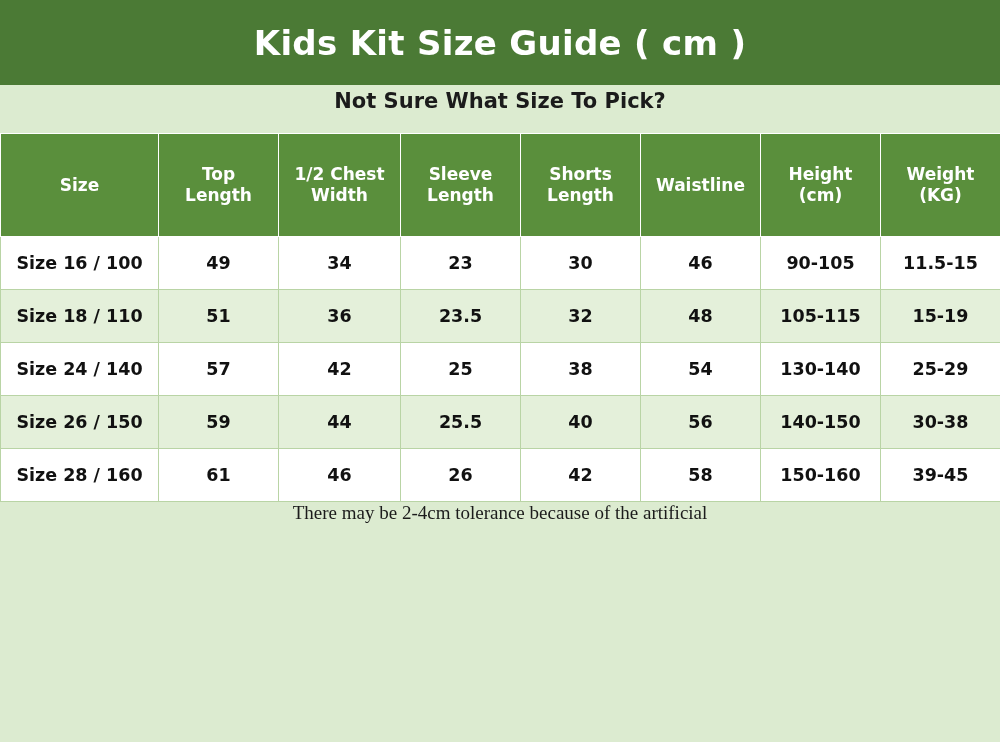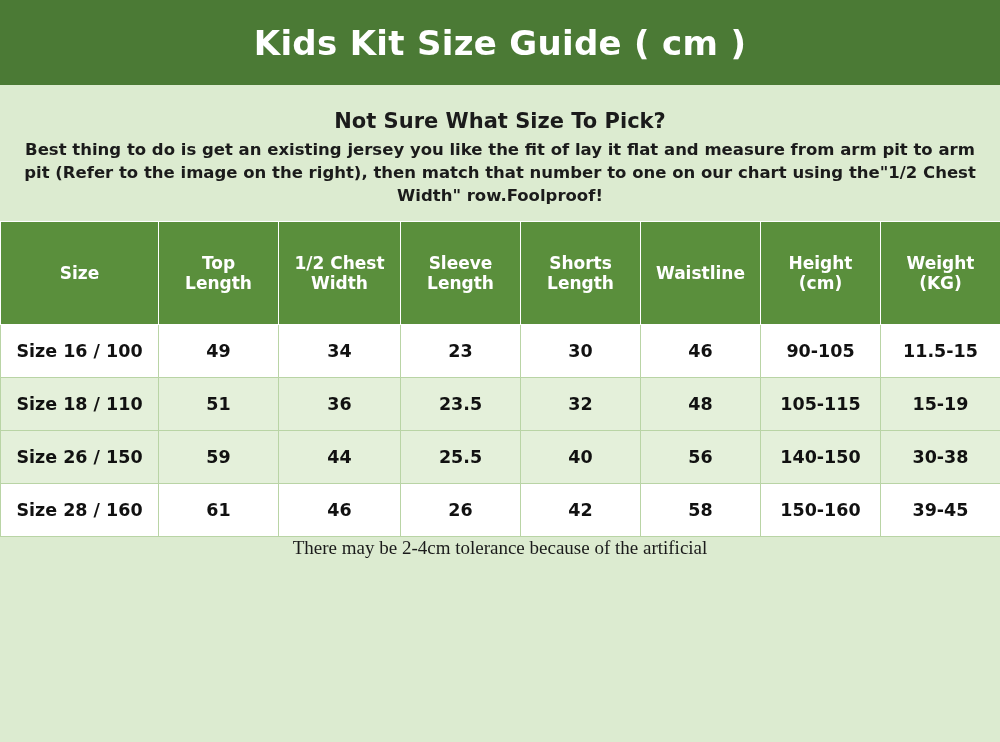--- a/index.html
+++ b/index.html
@@ -33,21 +33,21 @@
     margin: 4px;
     color: #ffffff;
     font-size: 34px;
     font-weight: bold;
     letter-spacing: 0.3px;
     font-family: "DejaVu Sans", sans-serif;
   }
   
   .intro {
     background: #dcebd0;
-    padding: 24px 14px 14px 14px;
+    padding: 4px 14px 14px 14px;
     text-align: center;
     color: #1b1b1b;
   }
   .intro-head {
     font-size: 21px;
     font-weight: bold;
     font-family: "DejaVu Sans", sans-serif;
     margin-bottom: 6px;
   }
   .intro-body {
@@ -125,21 +125,20 @@
 <body>
 
 <div class="page">
 
   <div class="title-bar">
     <h1>Kids Kit Size Guide ( cm )</h1>
   </div>
 
   <div class="intro">
     <div class="intro-head">Not Sure What Size To Pick?</div>
-    <div class="intro-body">Best thing to do is get an existing jersey you like the fit of lay it flat and measure from arm pit to arm pit (Refer to the image on the right), then match that number to one on our chart using the"1/2 Chest Width" row.Foolproof!</div>
   </div>
 
   <table class="size-table">
     <colgroup>
       <col class="c0">
         <col class="c1">
         <col class="c2">
         <col class="c3">
       <col class="c4">
         <col class="c5">
@@ -194,20 +193,30 @@
       <tr class="row-even">
         <td class="first-col">Size 18 / 110</td>
         <td>51</td>
         <td>36</td>
         <td>23.5</td>
         <td>32</td>
         <td>48</td>
         <td>105-115</td>
         <td>15-19</td>
       </tr>
+      <tr class="row-odd">
+        <td class="first-col">Size 24 / 140</td>
+        <td>57</td>
+        <td>42</td>
+        <td>25</td>
+        <td>38</td>
+        <td>54</td>
+        <td>130-140</td>
+        <td>25-29</td>
+      </tr>
       <tr class="row-even">
         <td class="first-col">Size 26 / 150</td>
         <td>59</td>
         <td>44</td>
         <td>25.5</td>
         <td>40</td>
         <td>56</td>
         <td>140-150</td>
         <td>30-38</td>
       </tr>

